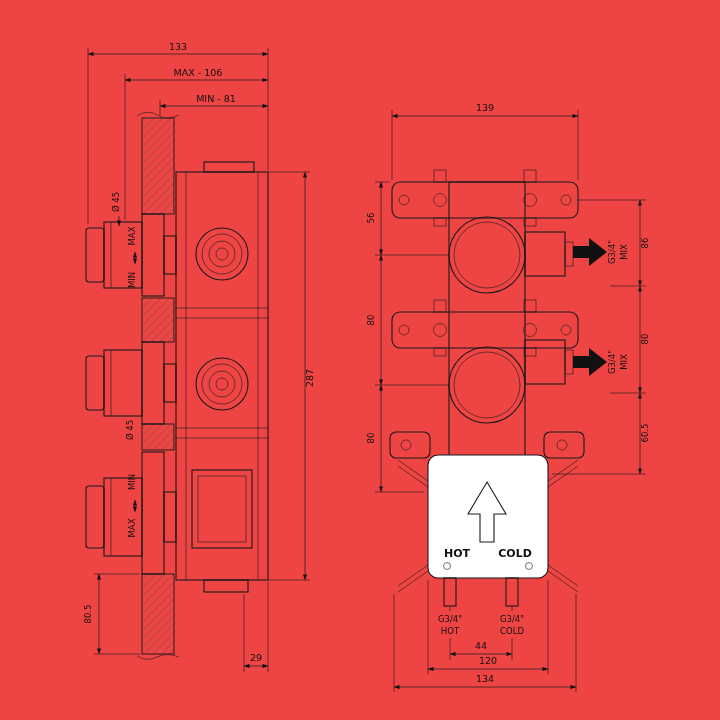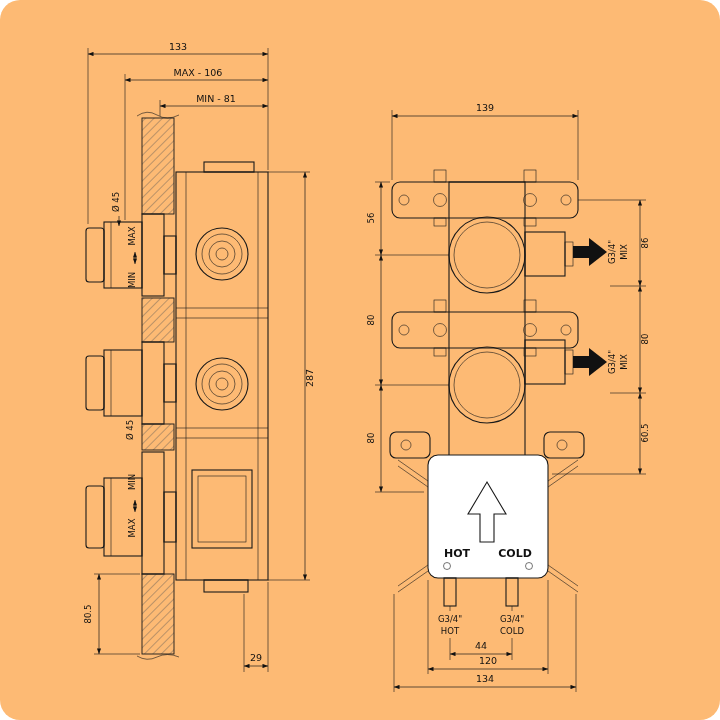--- a/index.html
+++ b/index.html
@@ -1,16 +1,16 @@
 <!DOCTYPE html>
 <html><head>
 <meta charset="utf-8">
 <style>
   html,body { margin:0; padding:0; background:#ffffff; }
-  .stage { width:720px; height:720px; position:relative; background:#fdba74; font-family:"DejaVu Sans",sans-serif;border-radius:20px; }
+  .stage { width:720px; height:720px; position:relative; background:#ef4444; font-family:"DejaVu Sans",sans-serif; }
   svg { display:block; }
   .ln { fill:none; stroke:#1a1a1a; stroke-width:1.1; stroke-linejoin:miter; }
   .tn { fill:none; stroke:#1a1a1a; stroke-width:0.6; }
   .dm { fill:none; stroke:#1a1a1a; stroke-width:0.7; }
   .wh { fill:#ffffff; stroke:#1a1a1a; stroke-width:1.1; }
   .blk { fill:#111111; stroke:none; }
   .tx  { font-family:"DejaVu Sans",sans-serif; font-size:9.5px; fill:#111; }
   .txs { font-family:"DejaVu Sans",sans-serif; font-size:8.5px; fill:#111; }
   .txb { font-family:"DejaVu Sans",sans-serif; font-size:11px; font-weight:bold; fill:#111; }
 </style>

